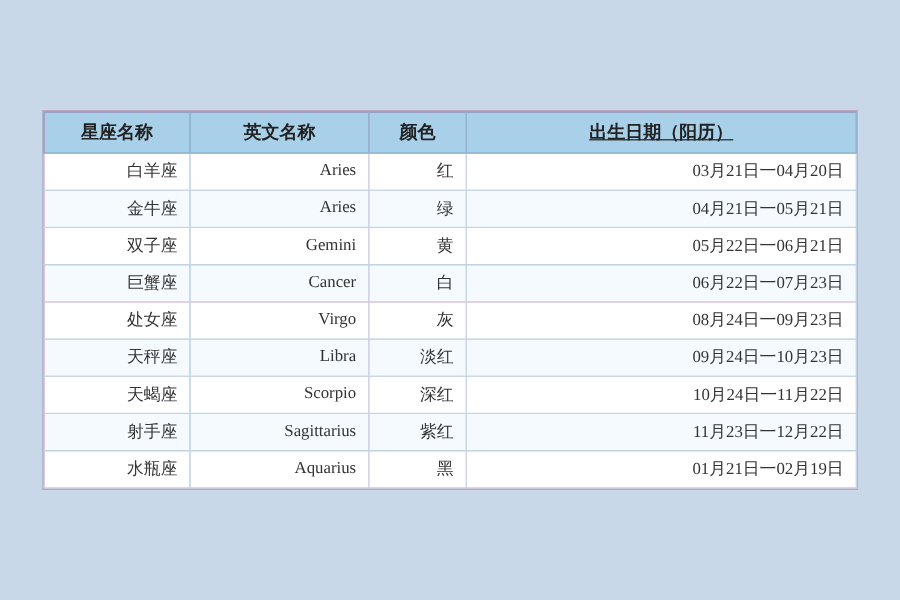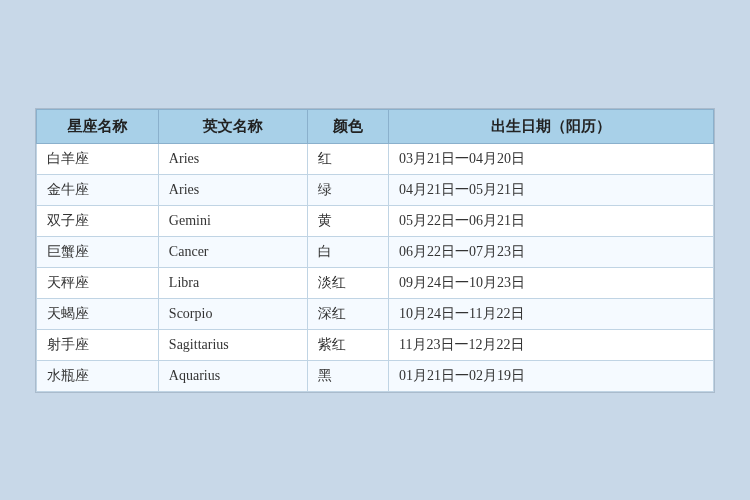--- a/index.html
+++ b/index.html
@@ -47,29 +47,29 @@
       background-color: #ffffff;
     }
 
     tbody tr:nth-child(even) {
       background-color: #f5faff;
     }
 
     tbody td {
       border: 1px solid #c0d4e4;
       padding: 6px 10px;
-      text-align: left;
+      text-align: right;
       font-size: 14px;
       color: #333;
     }
 
     .col-chinese { width: 18%; }
     .col-english { width: 22%; }
     .col-color   { width: 12%; }
-    .col-date    { width: 48%; }
+    .col-date    { width: 48%; text-decoration: underline; }
   </style>
 </head>
 <body>
 
 <div class="table-container">
   <table>
     <thead>
       <tr>
         <th class="col-chinese">星座名称</th>
         <th class="col-english">英文名称</th>
@@ -96,20 +96,26 @@
           <td>黄</td>
           <td>05月22日一06月21日</td>
         </tr>
         <tr>
           <td>巨蟹座</td>
           <td>Cancer</td>
           <td>白</td>
           <td>06月22日一07月23日</td>
         </tr>
         <tr>
+          <td>处女座</td>
+          <td>Virgo</td>
+          <td>灰</td>
+          <td>08月24日一09月23日</td>
+        </tr>
+        <tr>
           <td>天秤座</td>
           <td>Libra</td>
           <td>淡红</td>
           <td>09月24日一10月23日</td>
         </tr>
         <tr>
           <td>天蝎座</td>
           <td>Scorpio</td>
           <td>深红</td>
           <td>10月24日一11月22日</td>

